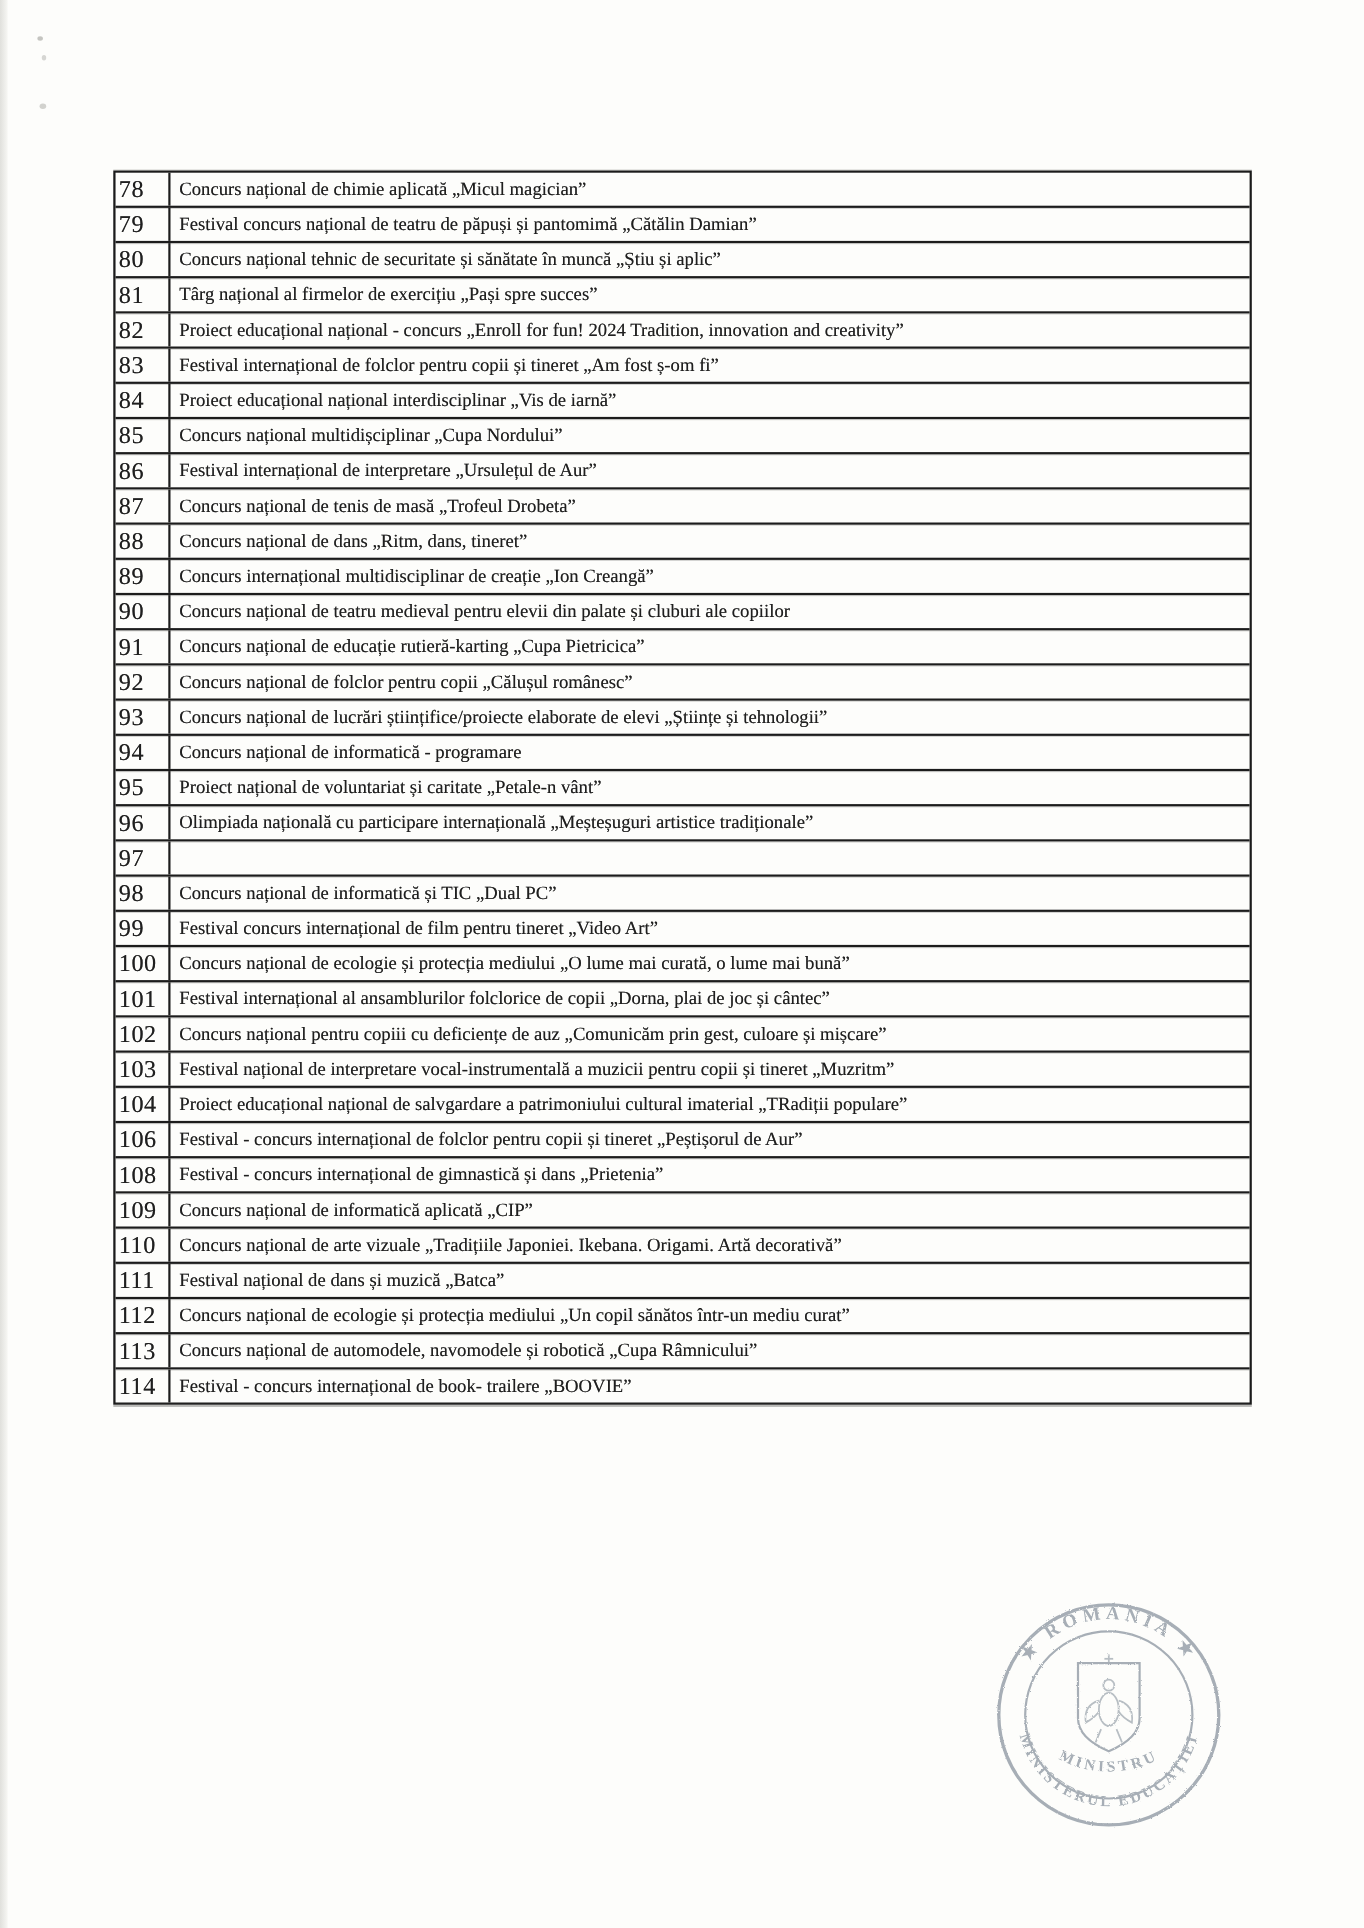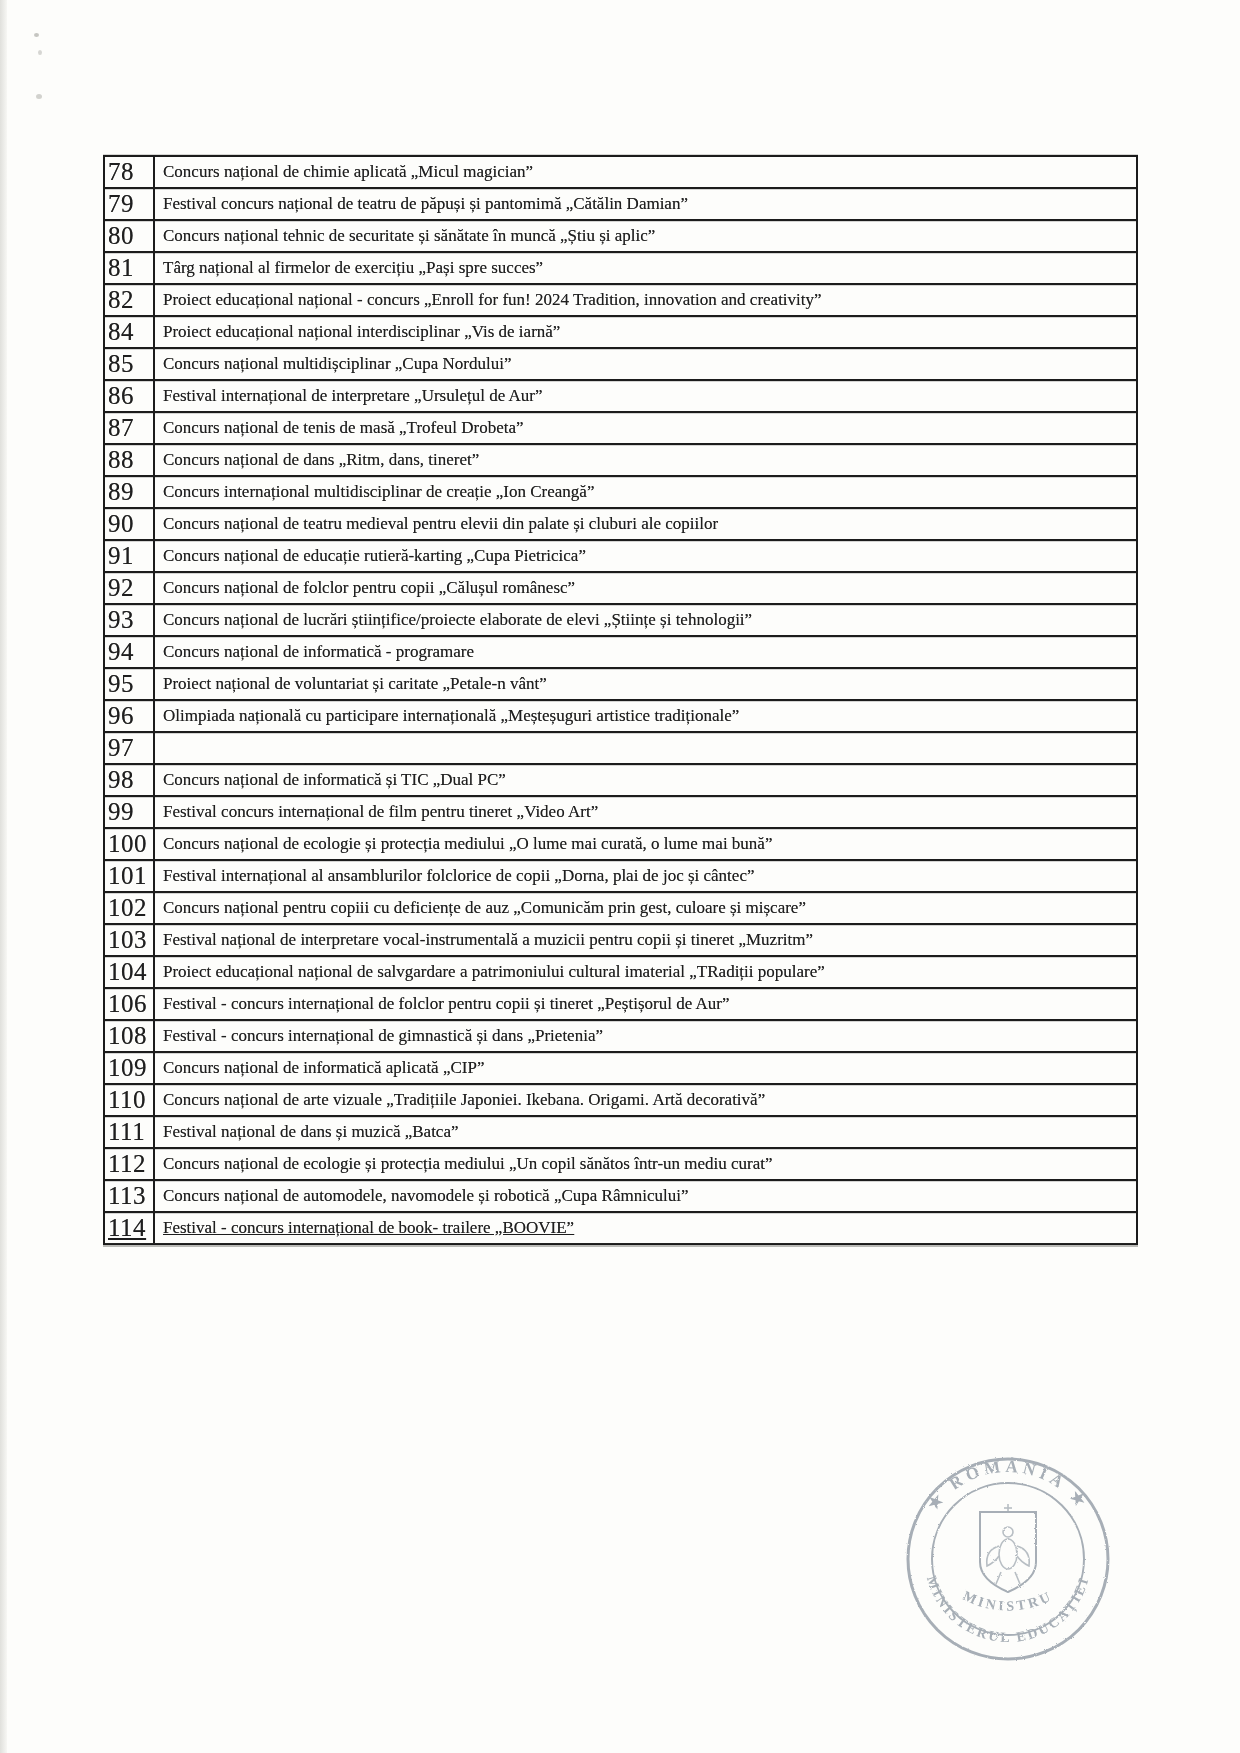--- a/index.html
+++ b/index.html
@@ -25,27 +25,27 @@
     border:2px solid #1b1b1b;
     box-shadow:0 2px 0 rgba(60,60,55,.35), 0 -1px 0 rgba(60,60,55,.2);
     background:#fdfdfb;
   }
   .row{
     display:flex;align-items:center;
     height:30px;
     border-bottom:2px solid #1c1c1c;
     box-shadow:0 1px 0 rgba(70,70,65,.22);
   }
-  .row:last-child{border-bottom:none;text-decoration:underline;}
+  .row:last-child{border-bottom:none;}
   .cell-num{
     width:45px;flex:0 0 45px;
     align-self:stretch;display:flex;align-items:center;
     border-right:2px solid #1c1c1c;
     padding-left:3px;
-    font-size:25px;
+    font-size:22px;
     letter-spacing:.5px;
   }
   .cell-text{
     flex:1;
     padding-left:8px;
     font-size:17px;
     white-space:nowrap;
     overflow:hidden;
   }
   .cell-num,.cell-text{
@@ -82,20 +82,24 @@
         <div class="cell-num">80</div>
         <div class="cell-text">Concurs național tehnic de securitate și sănătate în muncă „Știu și aplic”</div>
       </div>
       <div class="row">
         <div class="cell-num">81</div>
         <div class="cell-text">Târg național al firmelor de exercițiu „Pași spre succes”</div>
       </div>
       <div class="row">
         <div class="cell-num">82</div>
         <div class="cell-text">Proiect educațional național - concurs „Enroll for fun! 2024 Tradition, innovation and creativity”</div>
+      </div>
+      <div class="row">
+        <div class="cell-num">83</div>
+        <div class="cell-text">Festival internațional de folclor pentru copii și tineret „Am fost ș-om fi”</div>
       </div>
       <div class="row">
         <div class="cell-num">84</div>
         <div class="cell-text">Proiect educațional național interdisciplinar „Vis de iarnă”</div>
       </div>
       <div class="row">
         <div class="cell-num">85</div>
         <div class="cell-text">Concurs național multidișciplinar „Cupa Nordului”</div>
       </div>
       <div class="row">

